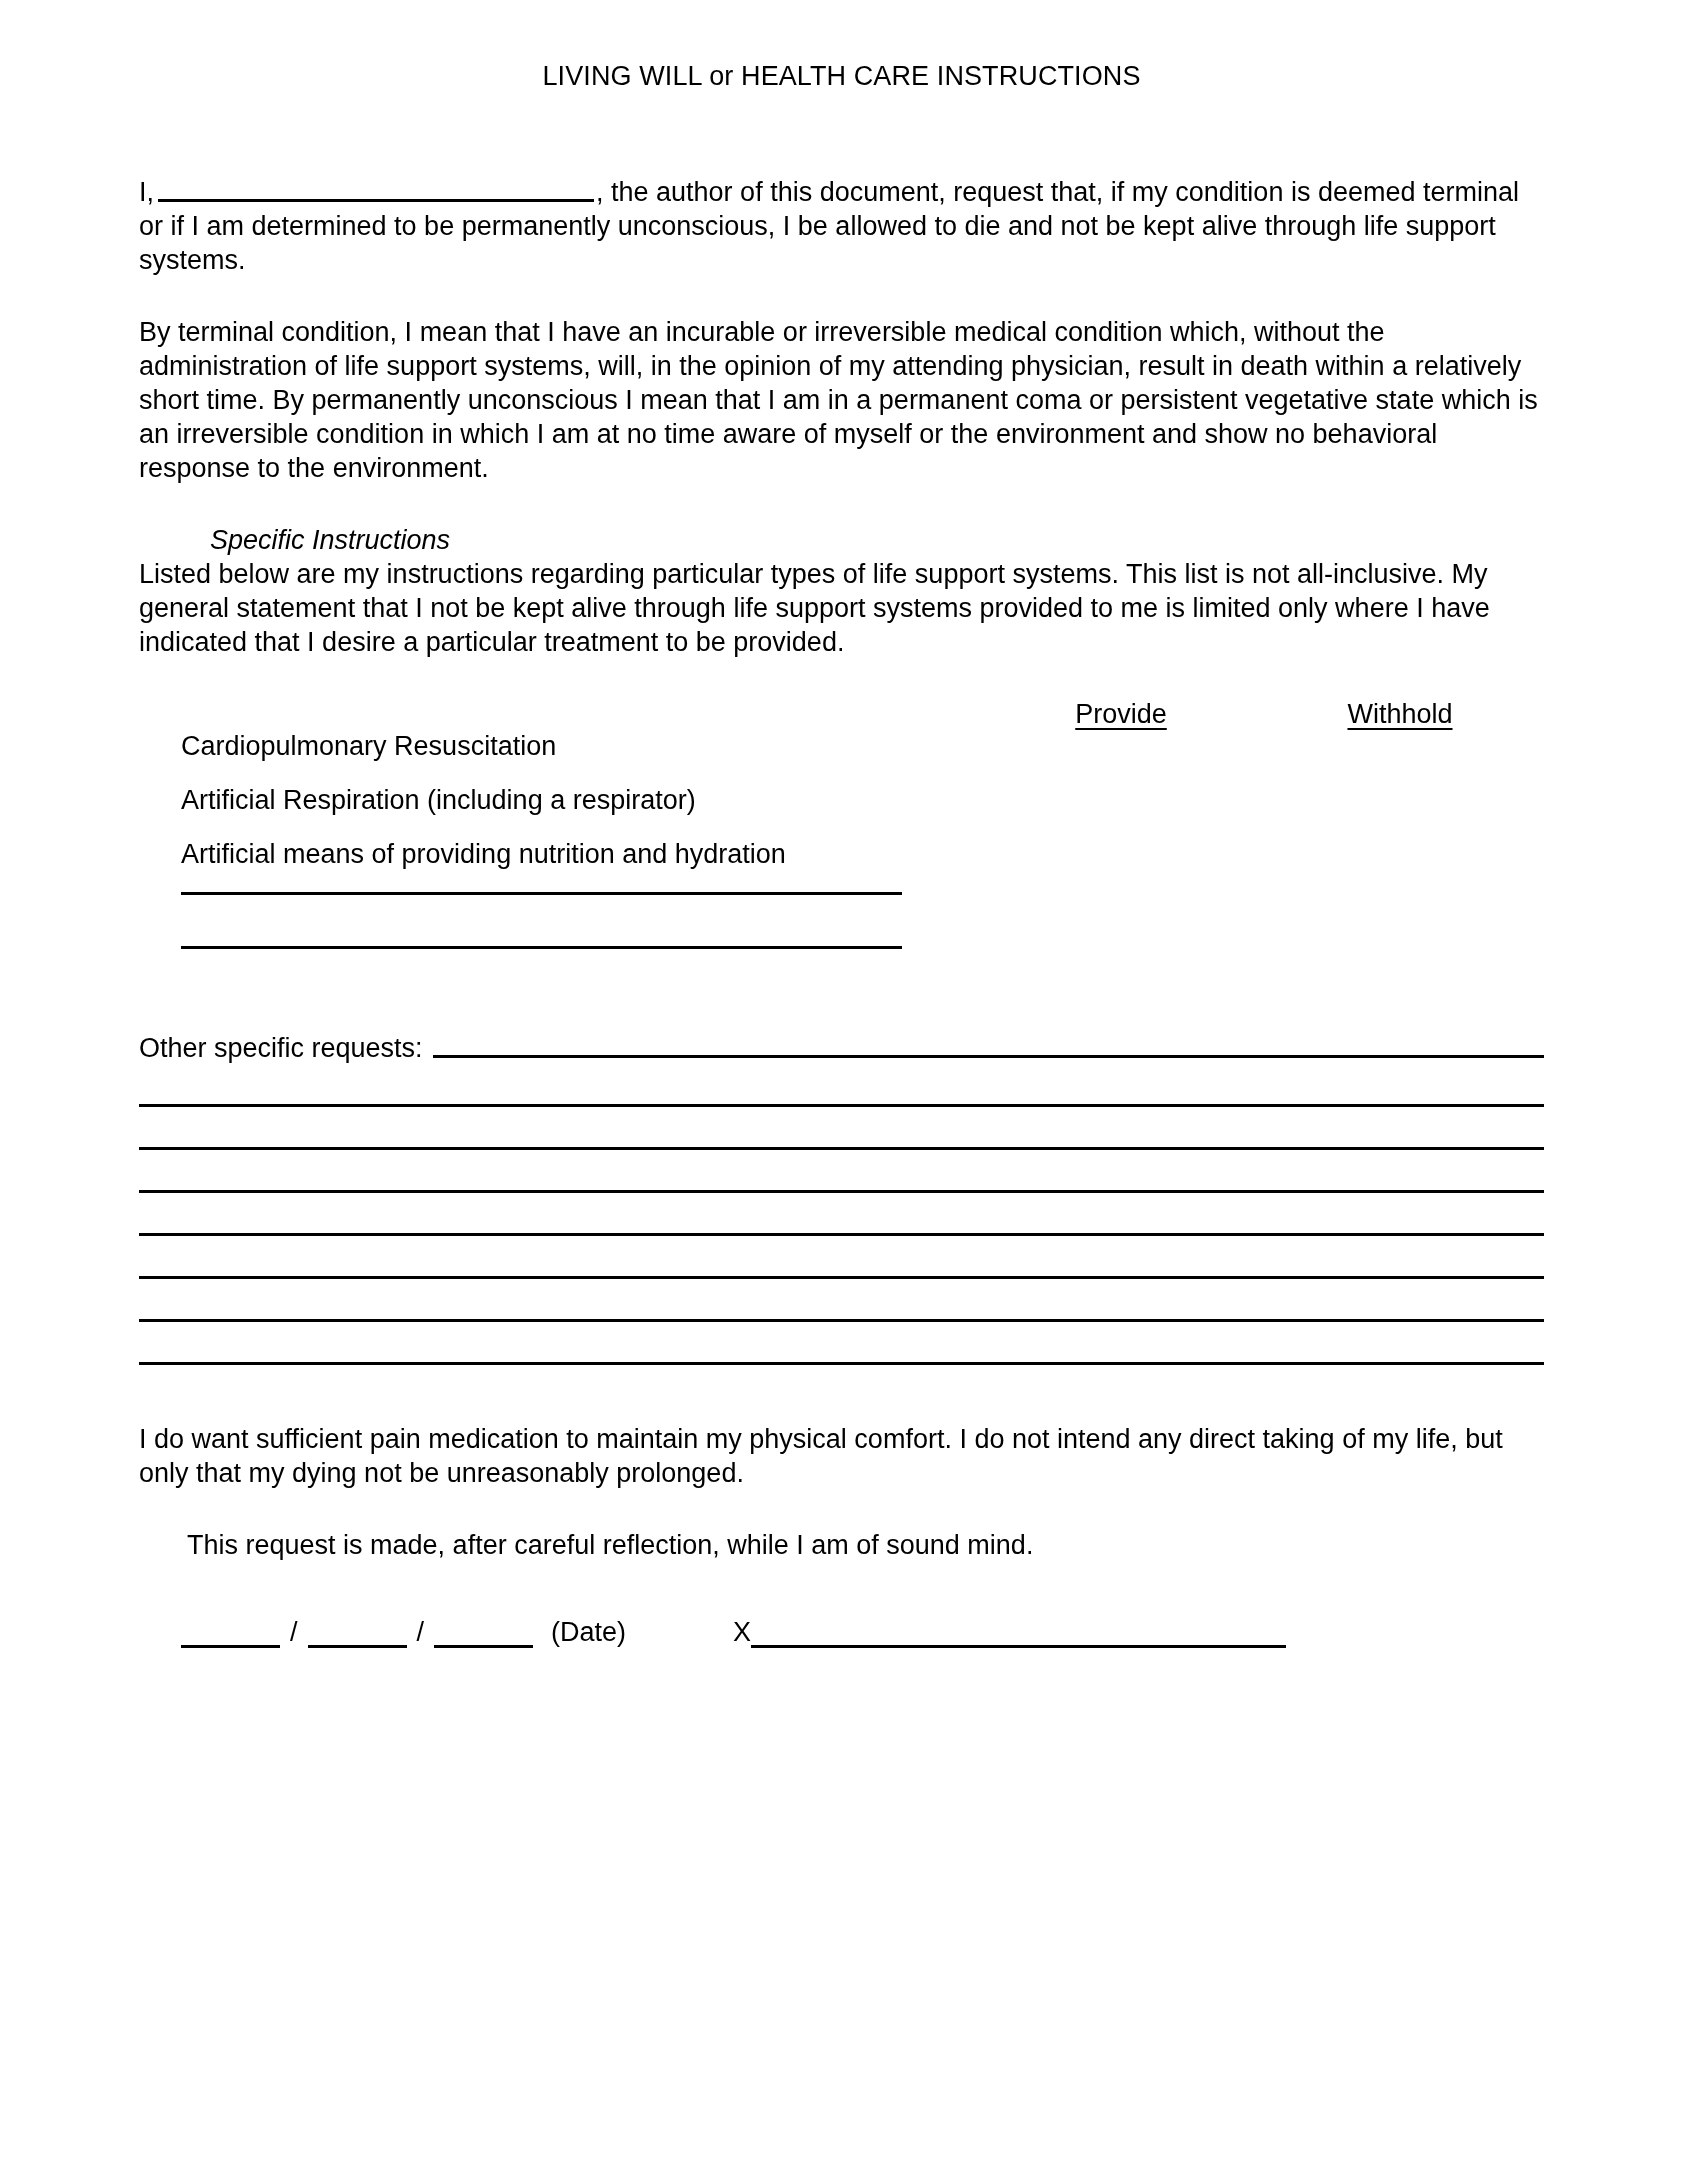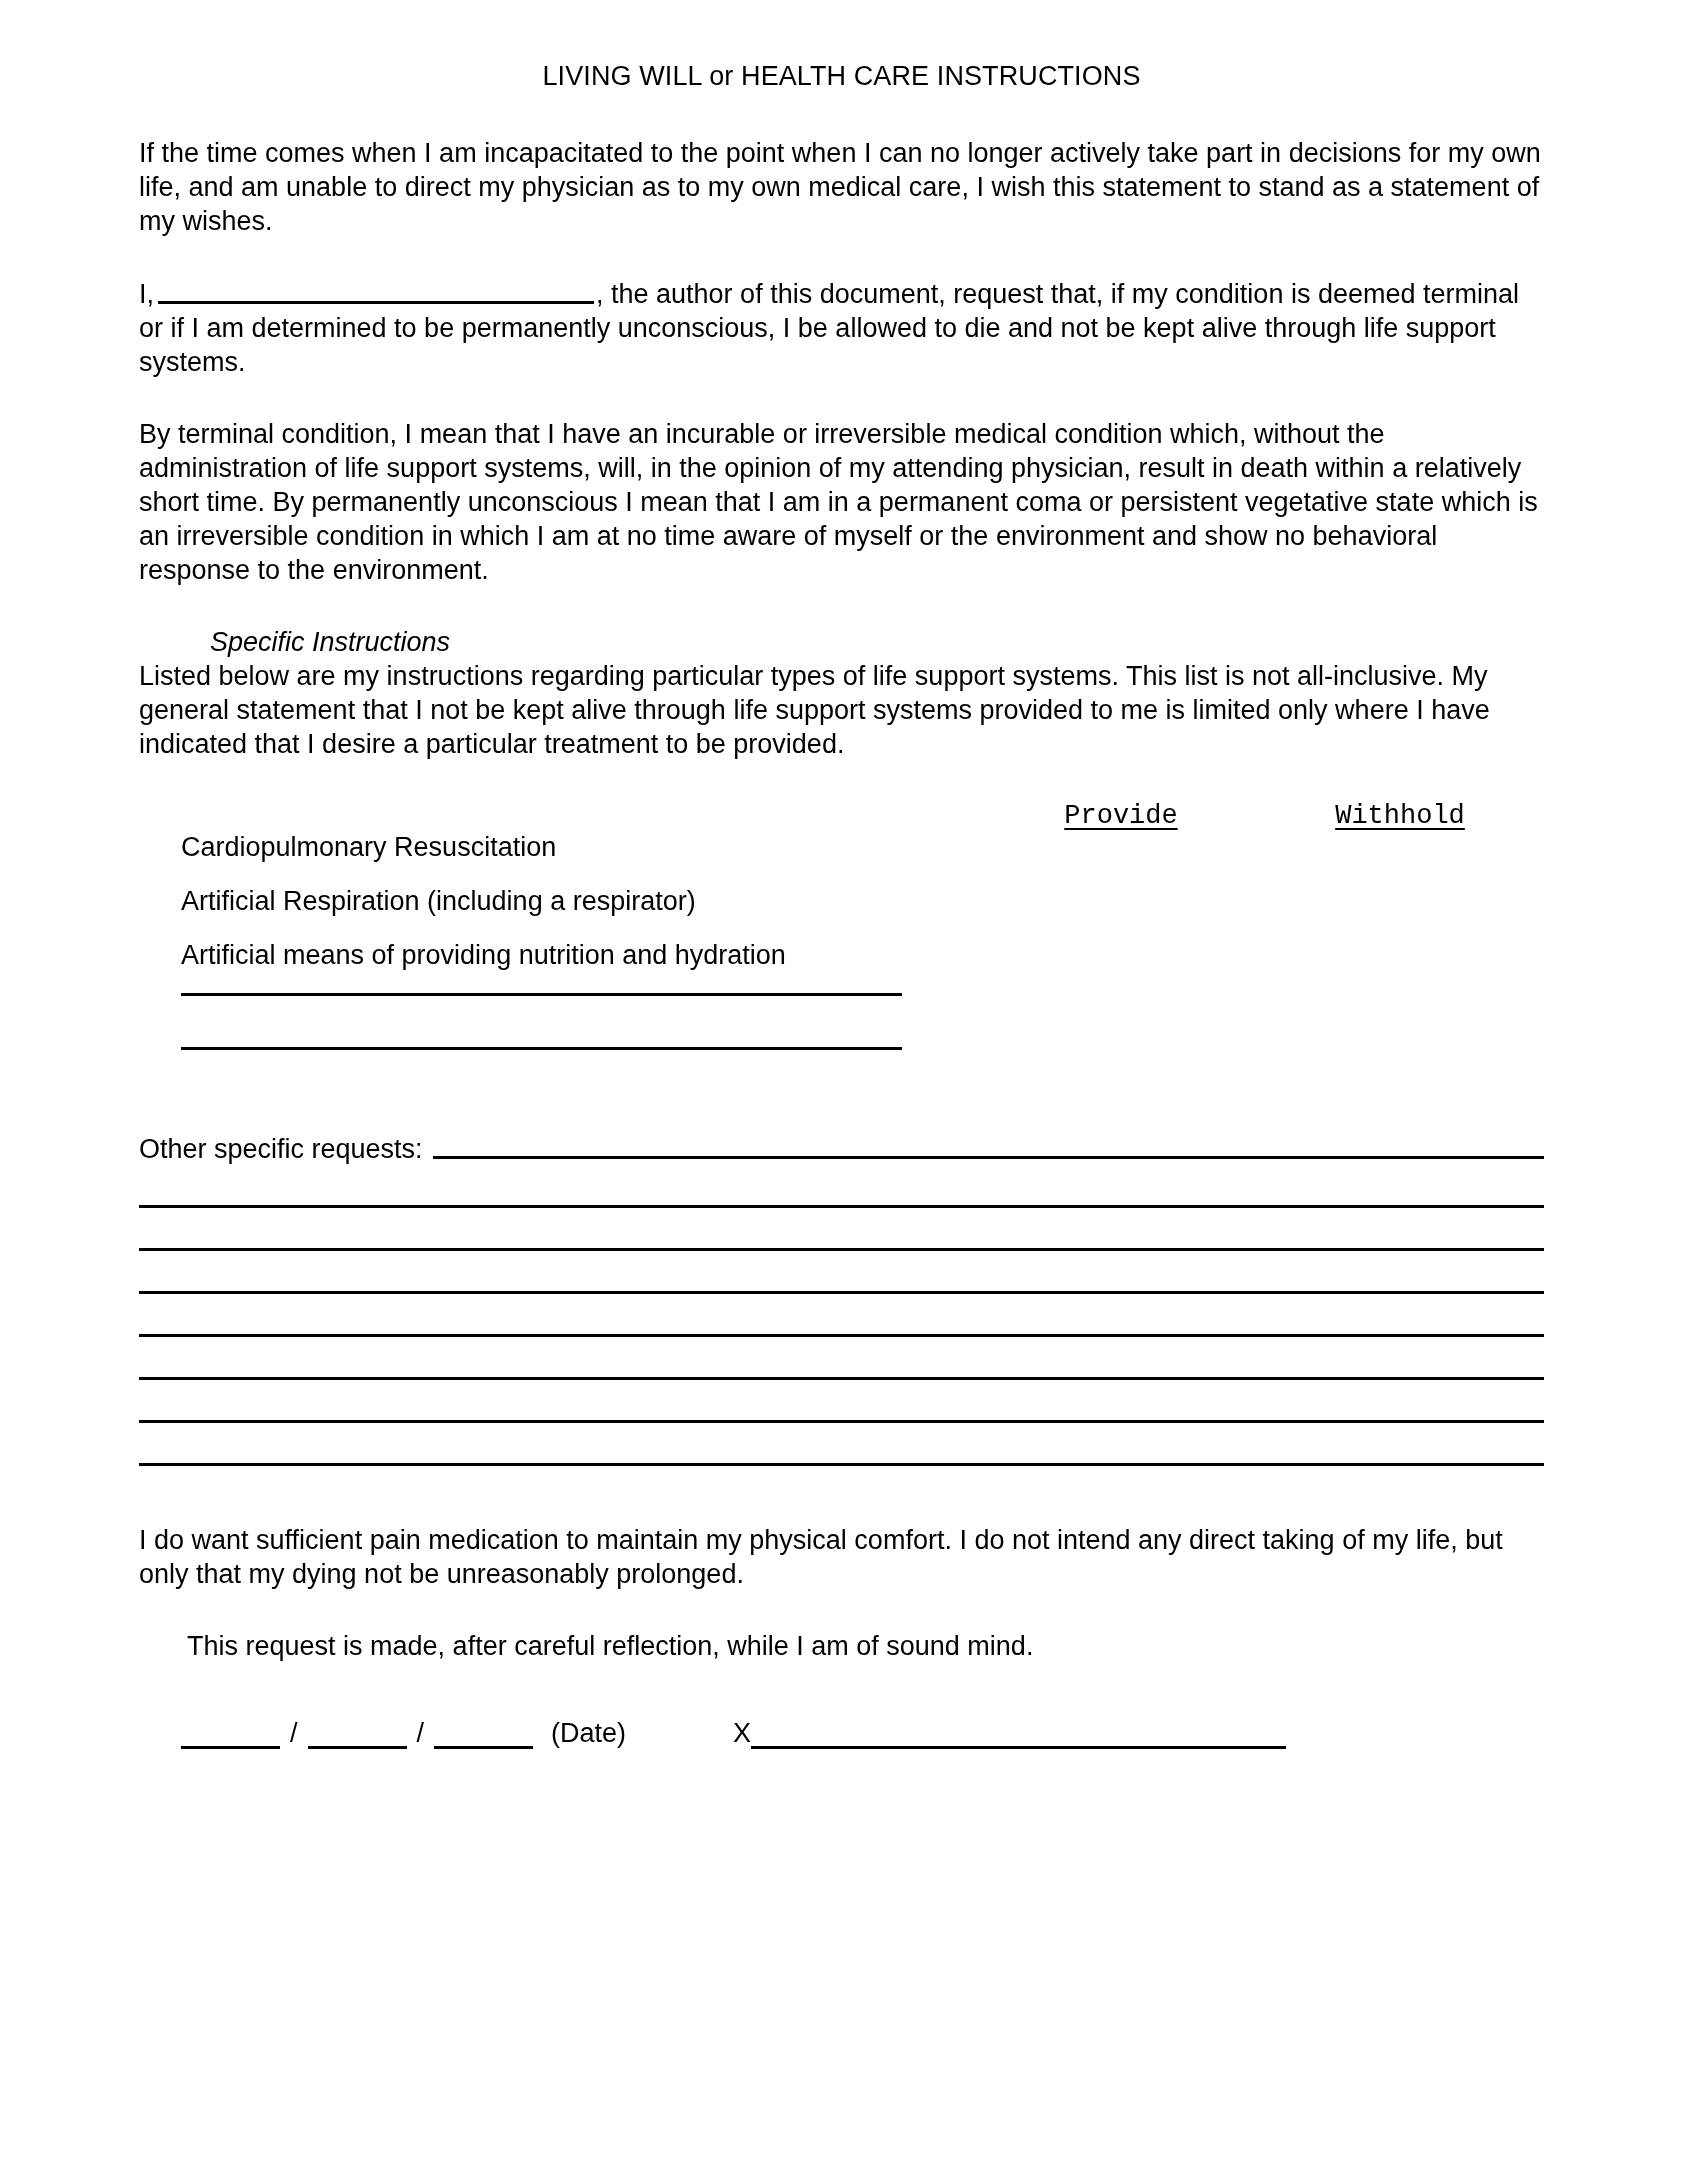--- a/index.html
+++ b/index.html
@@ -61,21 +61,20 @@
   .pw-wrap {
     position: relative;
     margin-top: 40px;
   }
   .pw-head {
     display: flex;
     justify-content: flex-end;
     align-items: flex-end;
     font-size: 27px;
     padding-right: 40px;
-    font-family: Liberation Mono, monospace;
   }
   .pw-head span {
     text-decoration: underline;
     text-underline-offset: 5px;
     display: inline-block;
     text-align: center;
   }
   .pw-head .h-provide { width: 208px; }
   .pw-head .h-withhold { width: 208px; margin-left: 71px; }
 
@@ -159,21 +158,20 @@
 </style>
 </head>
 <body>
 
 <div class="page">
 
   <h1 class="doc-title">LIVING WILL or HEALTH CARE INSTRUCTIONS</h1>
 
   <div class="gap-lg"></div>
 
-  <p class="para">If the time comes when I am incapacitated to the point when I can no longer actively take part in decisions for my own life, and am unable to direct my physician as to my own medical care, I wish this statement to stand as a statement  of my wishes.</p>
 
   <div class="gap-md"></div>
 
   <p class="para bold"><span>I,</span><span class="blank-inline blank-name"></span><span>, the author of this document, request that, if my condition is deemed terminal or if I am determined to be permanently unconscious, I be allowed to die and not be kept alive through life support systems.</span></p>
 
   <div class="gap-md"></div>
 
   <p class="para">By terminal condition, I mean that I have an incurable or irreversible medical condition which, without the administration of life support systems, will, in the opinion of my attending physician, result in death within a relatively short time. By permanently unconscious I mean that I am in a permanent coma or persistent vegetative state which is an irreversible condition in which I am at no time aware of myself or the environment and show no behavioral response to the environment.</p>
 
   <div class="gap-md"></div>

